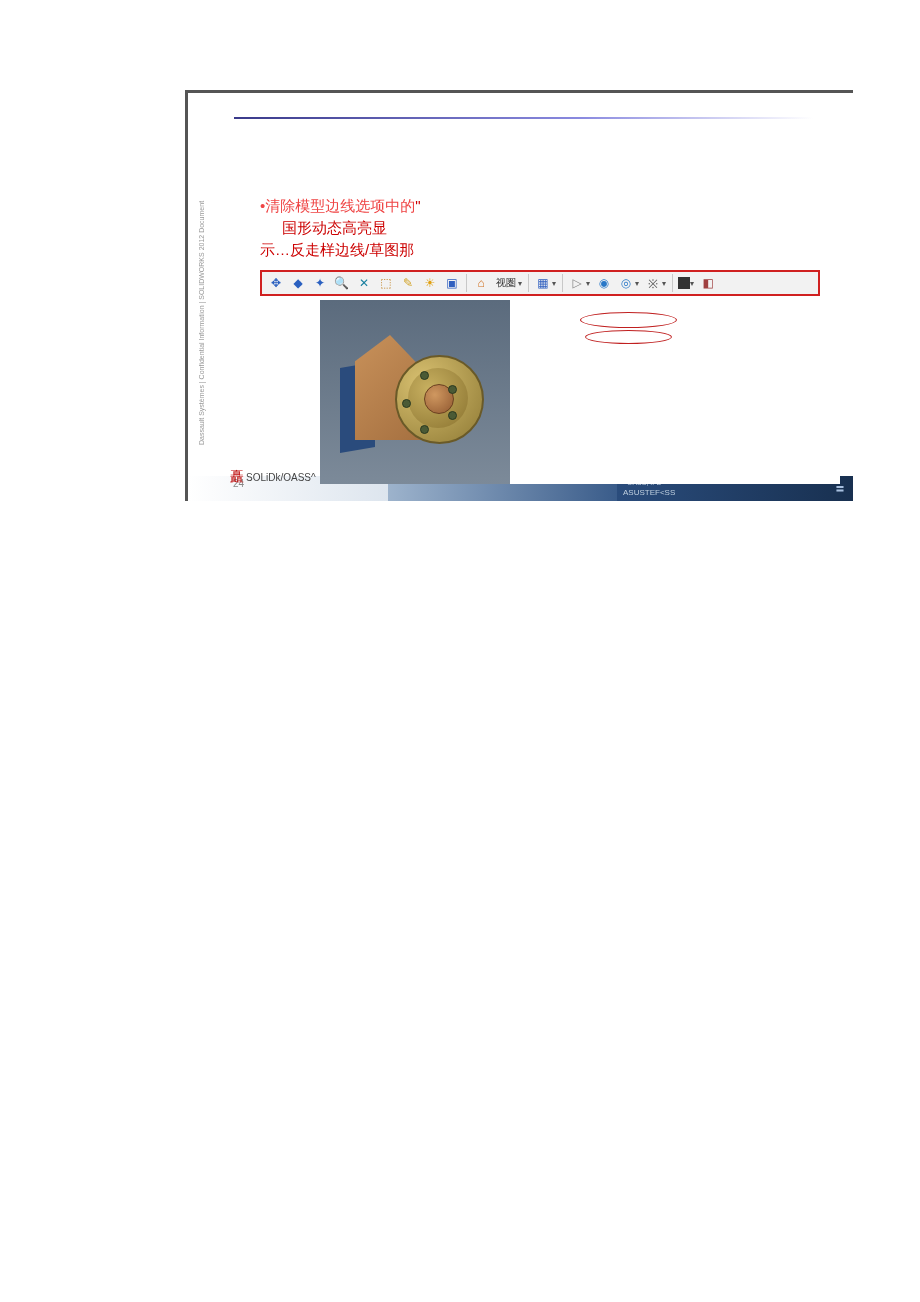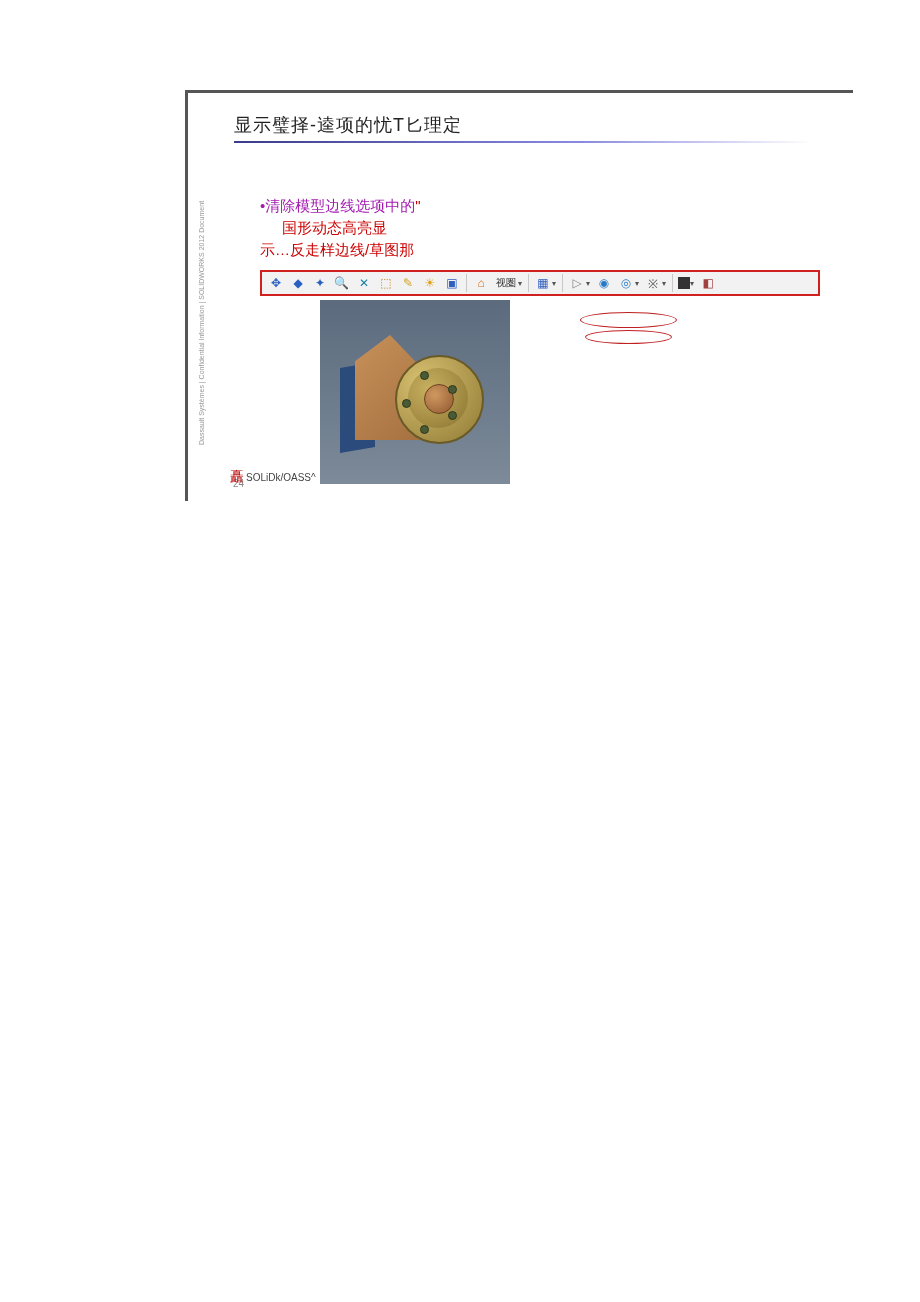--- a/index.html
+++ b/index.html
@@ -55,21 +55,21 @@
     white-space: nowrap;
     width: 290px;
   }
   .bullet-block {
     position: absolute;
     left: 260px;
     top: 195px;
     font-size: 15px;
     line-height: 1.45;
   }
-  .bullet-line1 { color: #a21caf; }
+  .bullet-line1 { color: #ef4444; }
   .bullet-quote { color: #c00; }
   .bullet-line2 { color: #c00; padding-left: 22px; }
   .bullet-line3 { color: #c00; }
   .toolbar-wrap {
     position: absolute;
     left: 260px;
     top: 270px;
     width: 560px;
     height: 26px;
     border: 2px solid #d02020;
@@ -266,24 +266,32 @@
   }
 </style>
 </head>
 <body>
 
 <div class="page">
 
   <div class="slide-outer">
 
     <div class="slide-title-area">
-      <div class="slide-title">显示璧择-逵项的忧T匕理定</div>
       <div class="title-underline"></div>
     </div>
 
+    <div class="footer-strip">
+      <div class="footer-left"></div>
+      <div class="footer-mid"></div>
+      <div class="footer-right">
+        <span class="f1">OASS;            IFB</span>
+        <span class="f2">ASUSTEF&lt;SS</span>
+        <span class="f3">〓</span>
+      </div>
+    </div>
 
   </div>
 
   <div class="side-copyright">
     <span>Dassault Systèmes | Confidential Information | SOLIDWORKS 2012 Document</span>
   </div>
 
   <div class="bullet-block">
     <div>
       <span class="bullet-line1">•清除模型边线选项中的</span><span class="bullet-quote">"</span>

